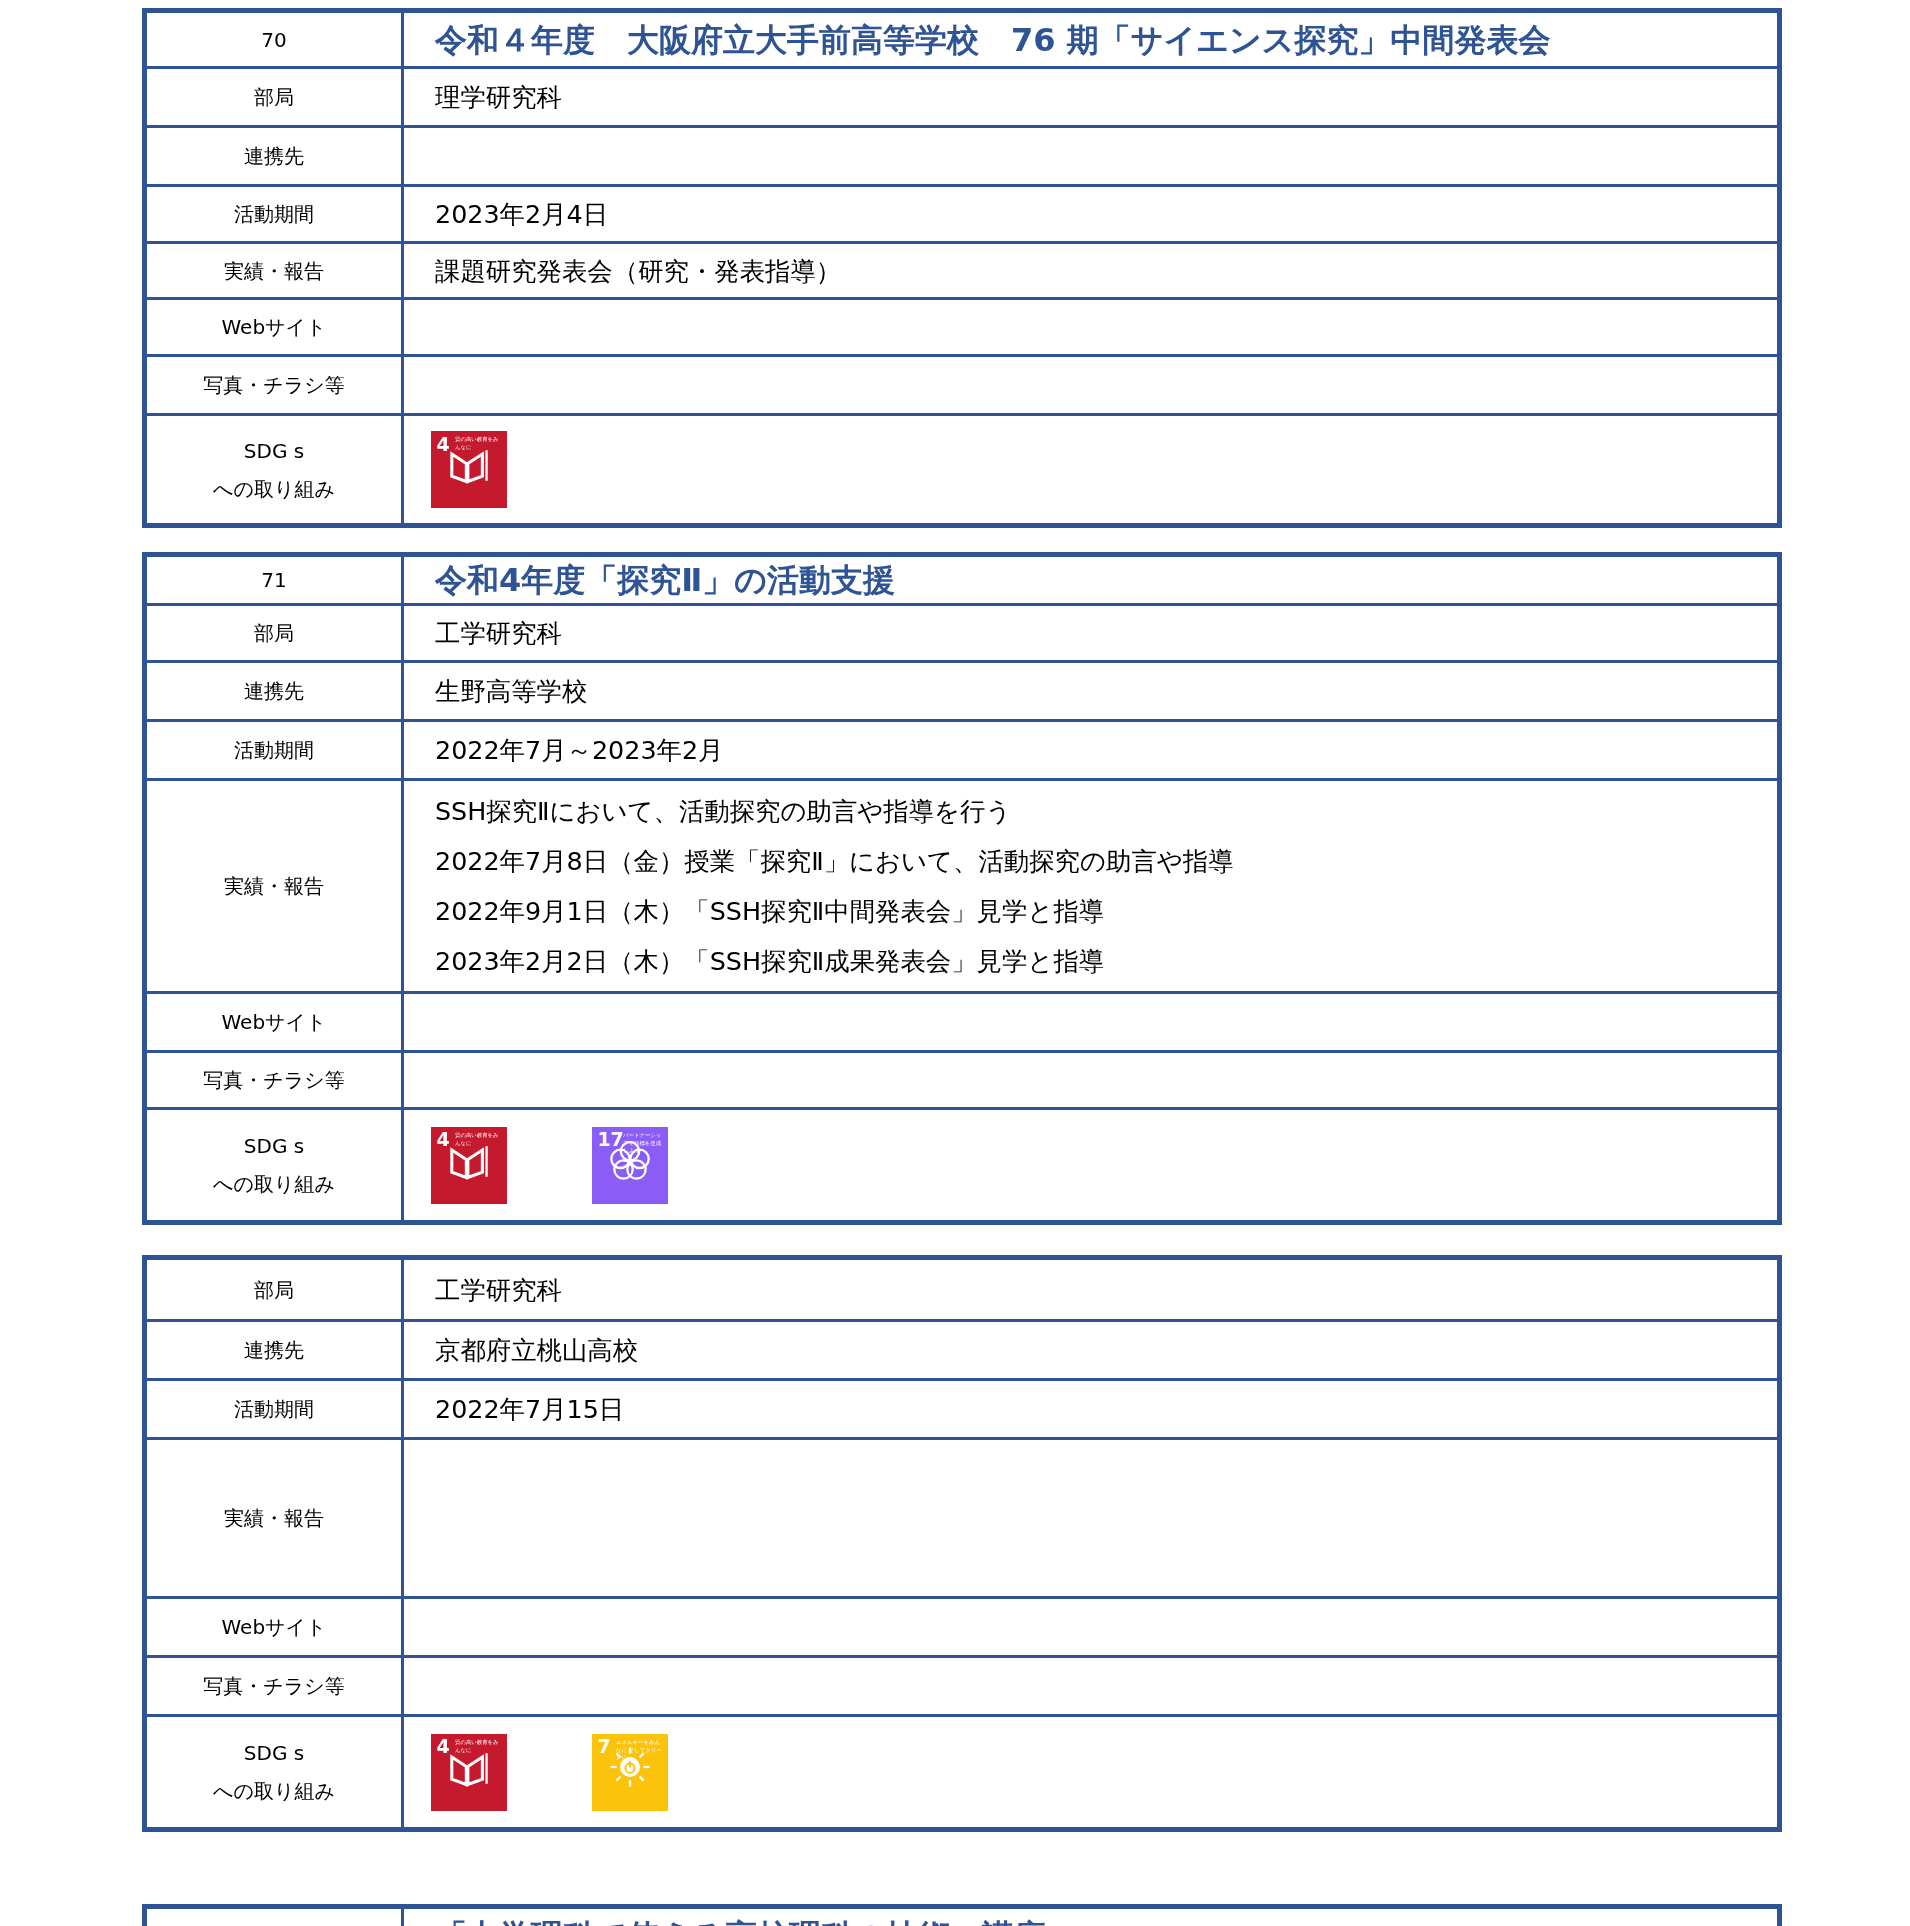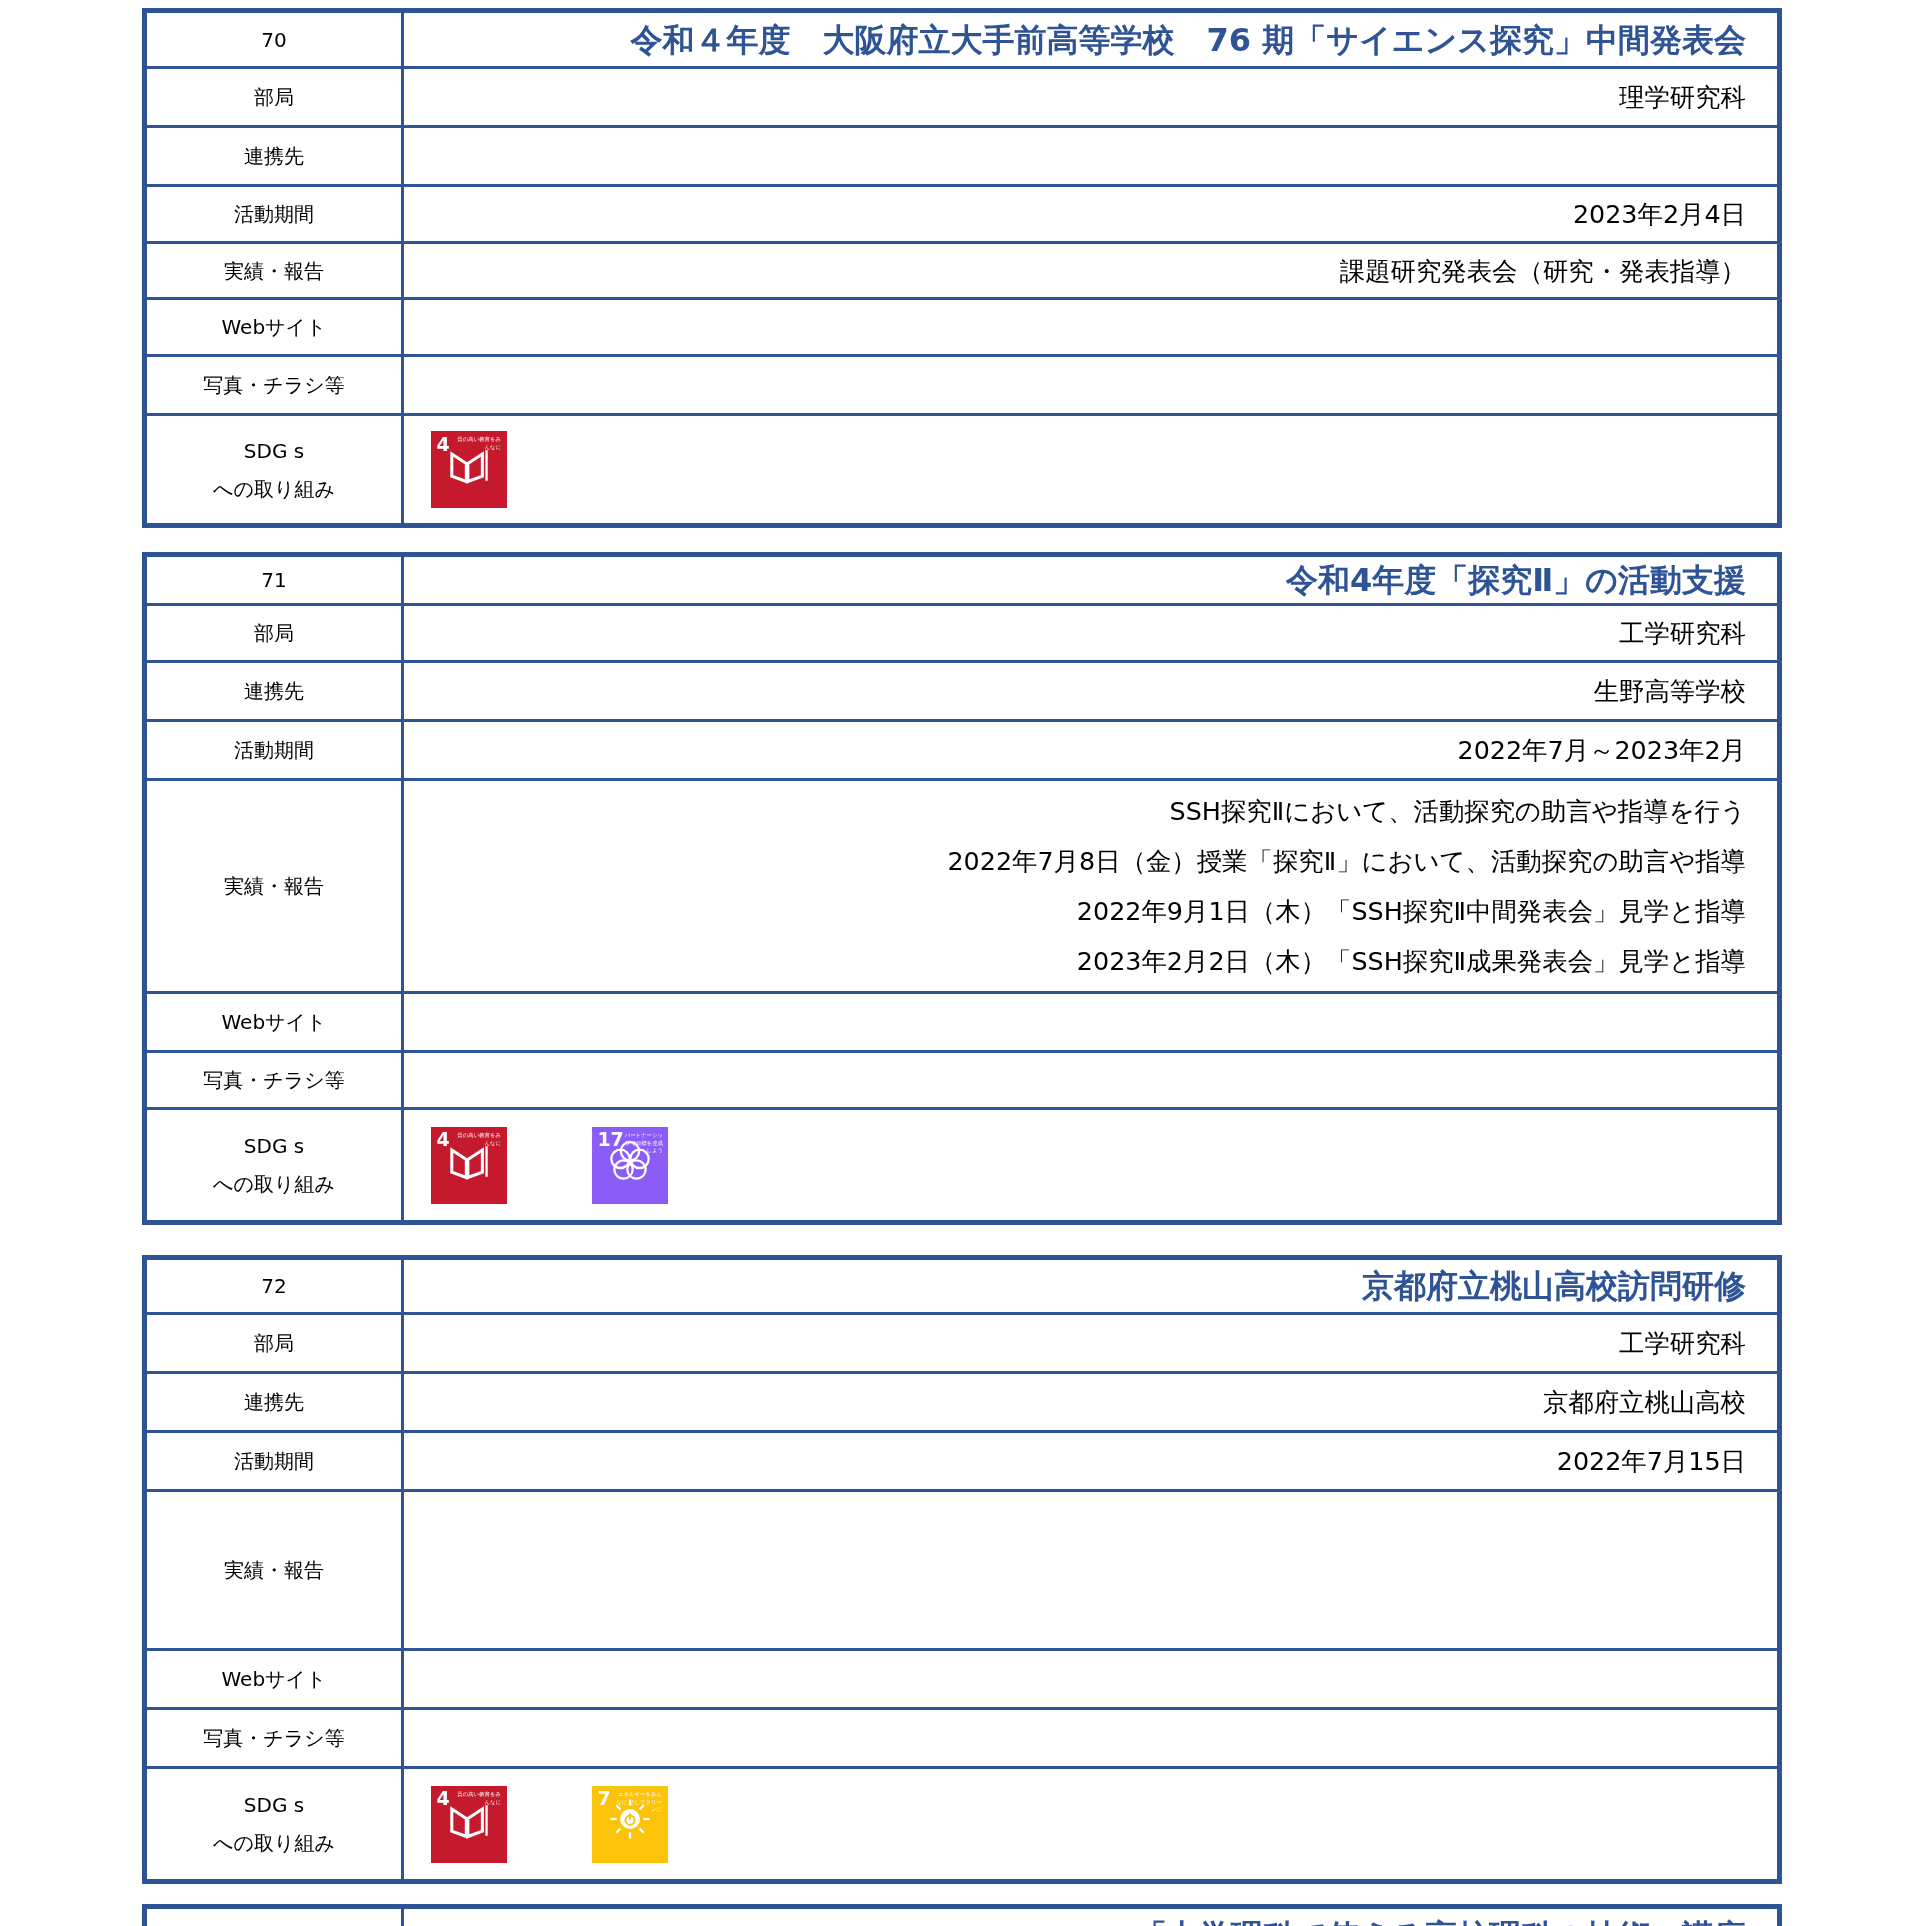--- a/index.html
+++ b/index.html
@@ -6,21 +6,21 @@
   body { width:1911px; height:2529px; position:relative; overflow:hidden;
          font-family:"DejaVu Sans","Liberation Sans",sans-serif; color:#000; }
   .tbl { position:absolute; left:142px; width:1640px; box-sizing:border-box;
          border:5.8px solid #2f5496; background:#fff; }
   .row { display:flex; box-sizing:border-box; border-top:3.1px solid #2f5496; }
   .row:first-child { border-top:none; }
   .lbl { width:257px; flex:none; box-sizing:border-box; border-right:3.1px solid #2f5496;
          display:flex; flex-direction:column; align-items:center; justify-content:center;
          font-size:20px; line-height:1.9; text-align:center; }
   .val { flex:1; box-sizing:border-box; padding:0 31px; display:flex; flex-direction:column;
-         justify-content:center; font-size:25.4px; line-height:50px;text-align:right; }
+         justify-content:center; font-size:25.4px; line-height:50px; }
   .title { color:#2f5496; font-weight:bold; font-size:32px; }
   .sdg-cells { flex-direction:row; align-items:center; justify-content:flex-start; gap:85px; padding-left:27px; }
   .sdg { width:76px; height:77px; position:relative; box-sizing:border-box; color:#fff; flex:none; }
   .sdg .num { position:absolute; left:5.4px; top:3.9px; font-weight:bold; font-size:19px; line-height:1; }
   .sdg .cap { position:absolute; left:24px; top:5.4px; font-size:5.4px; line-height:7.7px; width:46px; }
   .sdg .glyph { position:absolute; left:0; right:0; bottom:7px; text-align:center; }
 </style>
 </head>
 <body>
 
@@ -136,24 +136,20 @@
               <circle cx="38" cy="80" r="24"></circle>
               <circle cx="72" cy="80" r="24"></circle>
             </svg>
         </div>
       </div>
     </div>
   </div>
 </div>
 
 <div class="tbl" style="top:1255px;">
-  <div class="row" style="height:52px">
-    <div class="lbl">72</div>
-    <div class="val title">京都府立桃山高校訪問研修</div>
-  </div>
   <div class="row" style="height:59px">
     <div class="lbl">部局</div>
     <div class="val">工学研究科</div>
   </div>
   <div class="row" style="height:59px">
     <div class="lbl">連携先</div>
     <div class="val">京都府立桃山高校</div>
   </div>
   <div class="row" style="height:59px">
     <div class="lbl">活動期間</div>

